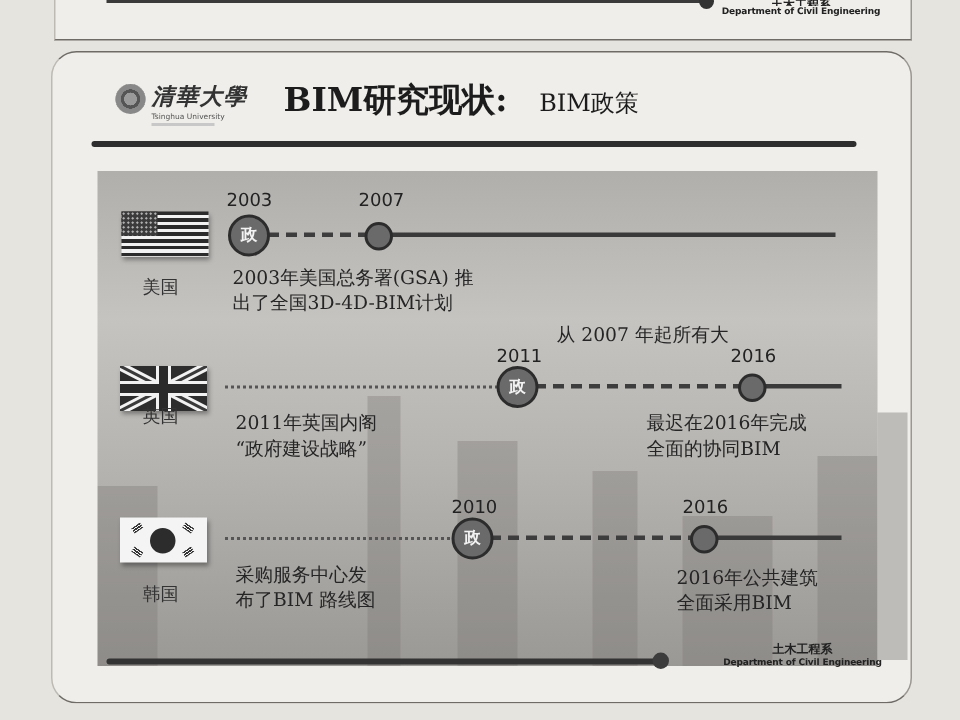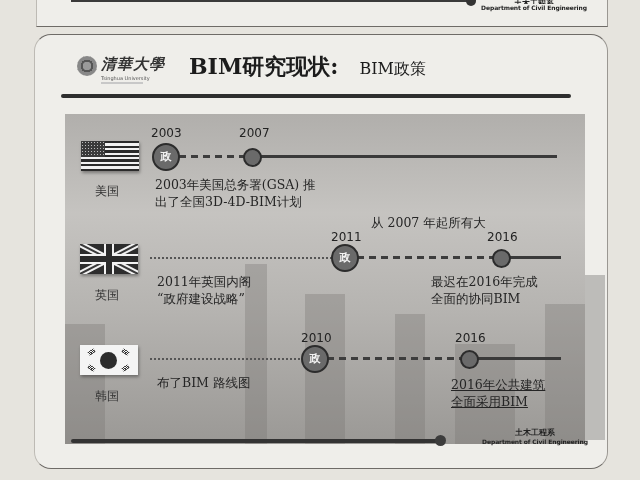--- a/index.html
+++ b/index.html
@@ -129,21 +129,21 @@
       <line x1="0" y1="0" x2="58" y2="30" stroke="#f2f2f2" stroke-width="6"></line>
       <line x1="58" y1="0" x2="0" y2="30" stroke="#f2f2f2" stroke-width="6"></line>
       <line x1="0" y1="0" x2="58" y2="30" stroke="#3a3a3a" stroke-width="2"></line>
       <line x1="58" y1="0" x2="0" y2="30" stroke="#3a3a3a" stroke-width="2"></line>
       <rect x="24" y="0" width="10" height="30" fill="#f2f2f2"></rect>
       <rect x="0" y="10" width="58" height="10" fill="#f2f2f2"></rect>
       <rect x="26" y="0" width="6" height="30" fill="#2a2a2a"></rect>
       <rect x="0" y="12" width="58" height="6" fill="#2a2a2a"></rect>
     </svg>
   </div>
-  <div class="country-label" style="left:60px; top:252px;text-align:right;">英国</div>
+  <div class="country-label" style="left:60px; top:234px;text-align:right;">英国</div>
 
   <div class="line-dot" style="left:115px; top:222px; width:190px;"></div>
   <div class="year" style="left:296px; top:195px;">2011</div>
   <div class="year" style="left:452px; top:195px;">2016</div>
   <div class="line-dash" style="left:322px; top:221px; width:140px;"></div>
   <div class="line-solid" style="left:470px; top:221px; width:56px;"></div>
   <div class="node-big" style="left:296px; top:209px;">政</div>
   <div class="node-small" style="left:457px; top:214px;"></div>
 
   <div class="desc" style="left:122px; top:238px;">
@@ -166,23 +166,24 @@
 
   <div class="line-dot" style="left:115px; top:323px; width:160px;"></div>
   <div class="year" style="left:266px; top:296px;">2010</div>
   <div class="year" style="left:420px; top:296px;">2016</div>
   <div class="line-dash" style="left:292px; top:322px; width:140px;"></div>
   <div class="line-solid" style="left:440px; top:322px; width:86px;"></div>
   <div class="node-big" style="left:266px; top:310px;">政</div>
   <div class="node-small" style="left:425px; top:315px;"></div>
 
   <div class="desc" style="left:122px; top:339px;">
+    <div>采购服务中心发</div>
     <div>布了BIM 路线图</div>
   </div>
-  <div class="desc" style="left:416px; top:341px;text-decoration:underline;">
+  <div class="desc" style="left:416px; top:341px;">
     <div>2016年公共建筑</div>
     <div>全面采用BIM</div>
   </div>
 
   <div class="bottom-rule"></div>
   <div class="bottom-dot"></div>
   <div class="dept" style="left:430px; top:392px; width:140px;">
     <div class="cn">土木工程系</div>
     <div class="en">Department of Civil Engineering</div>
   </div>

